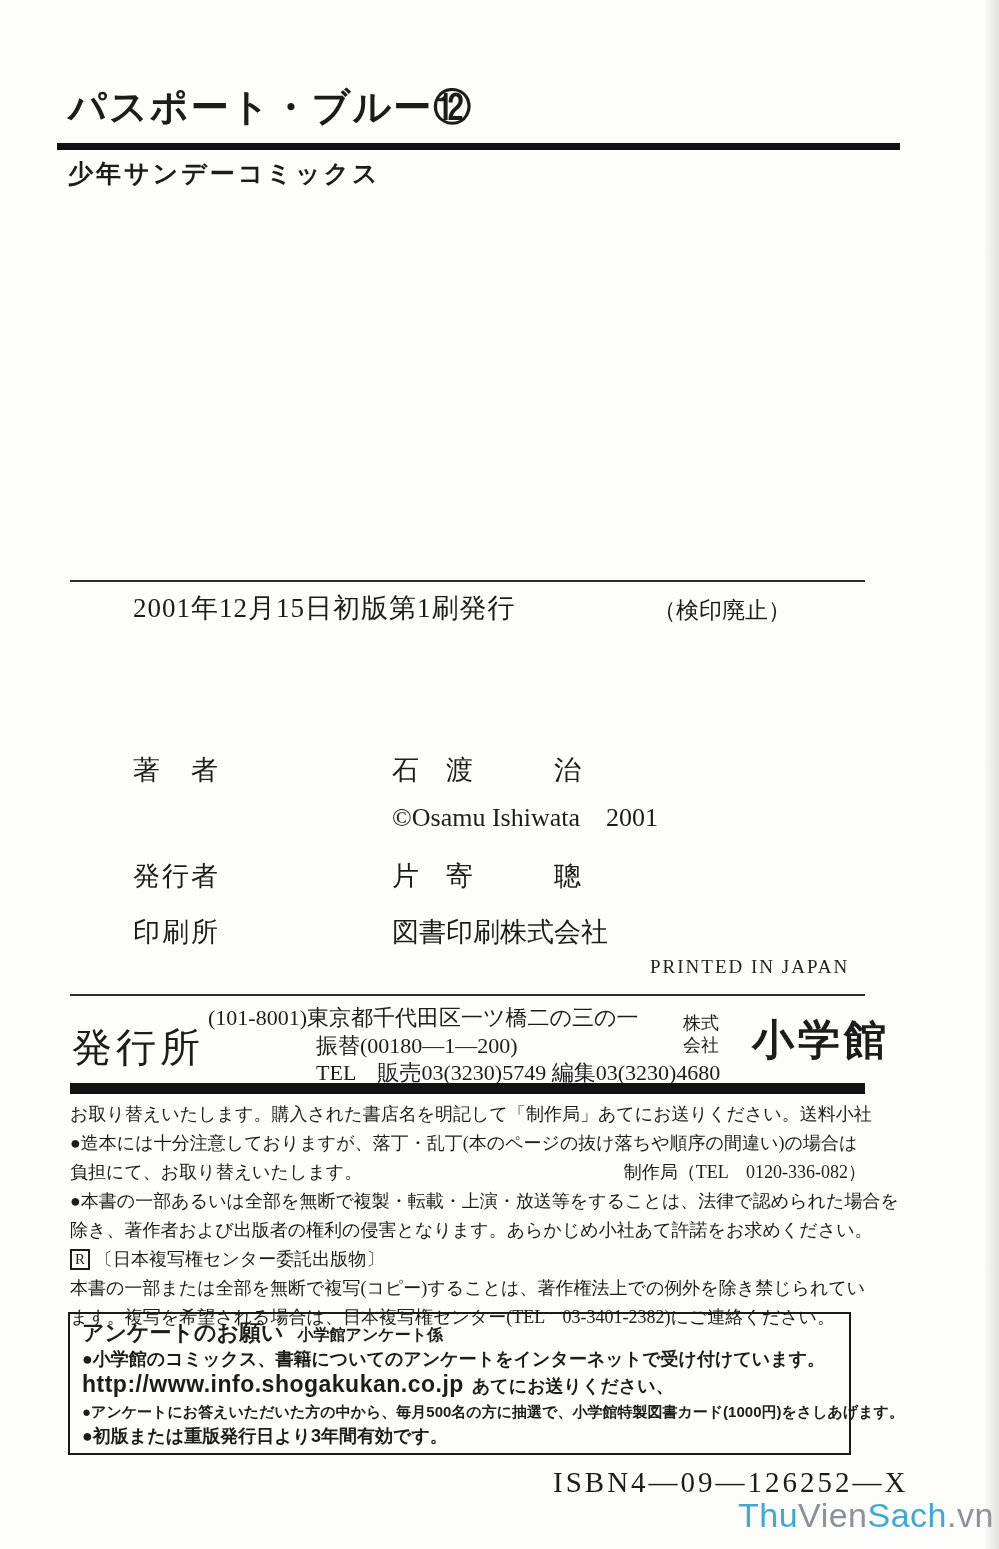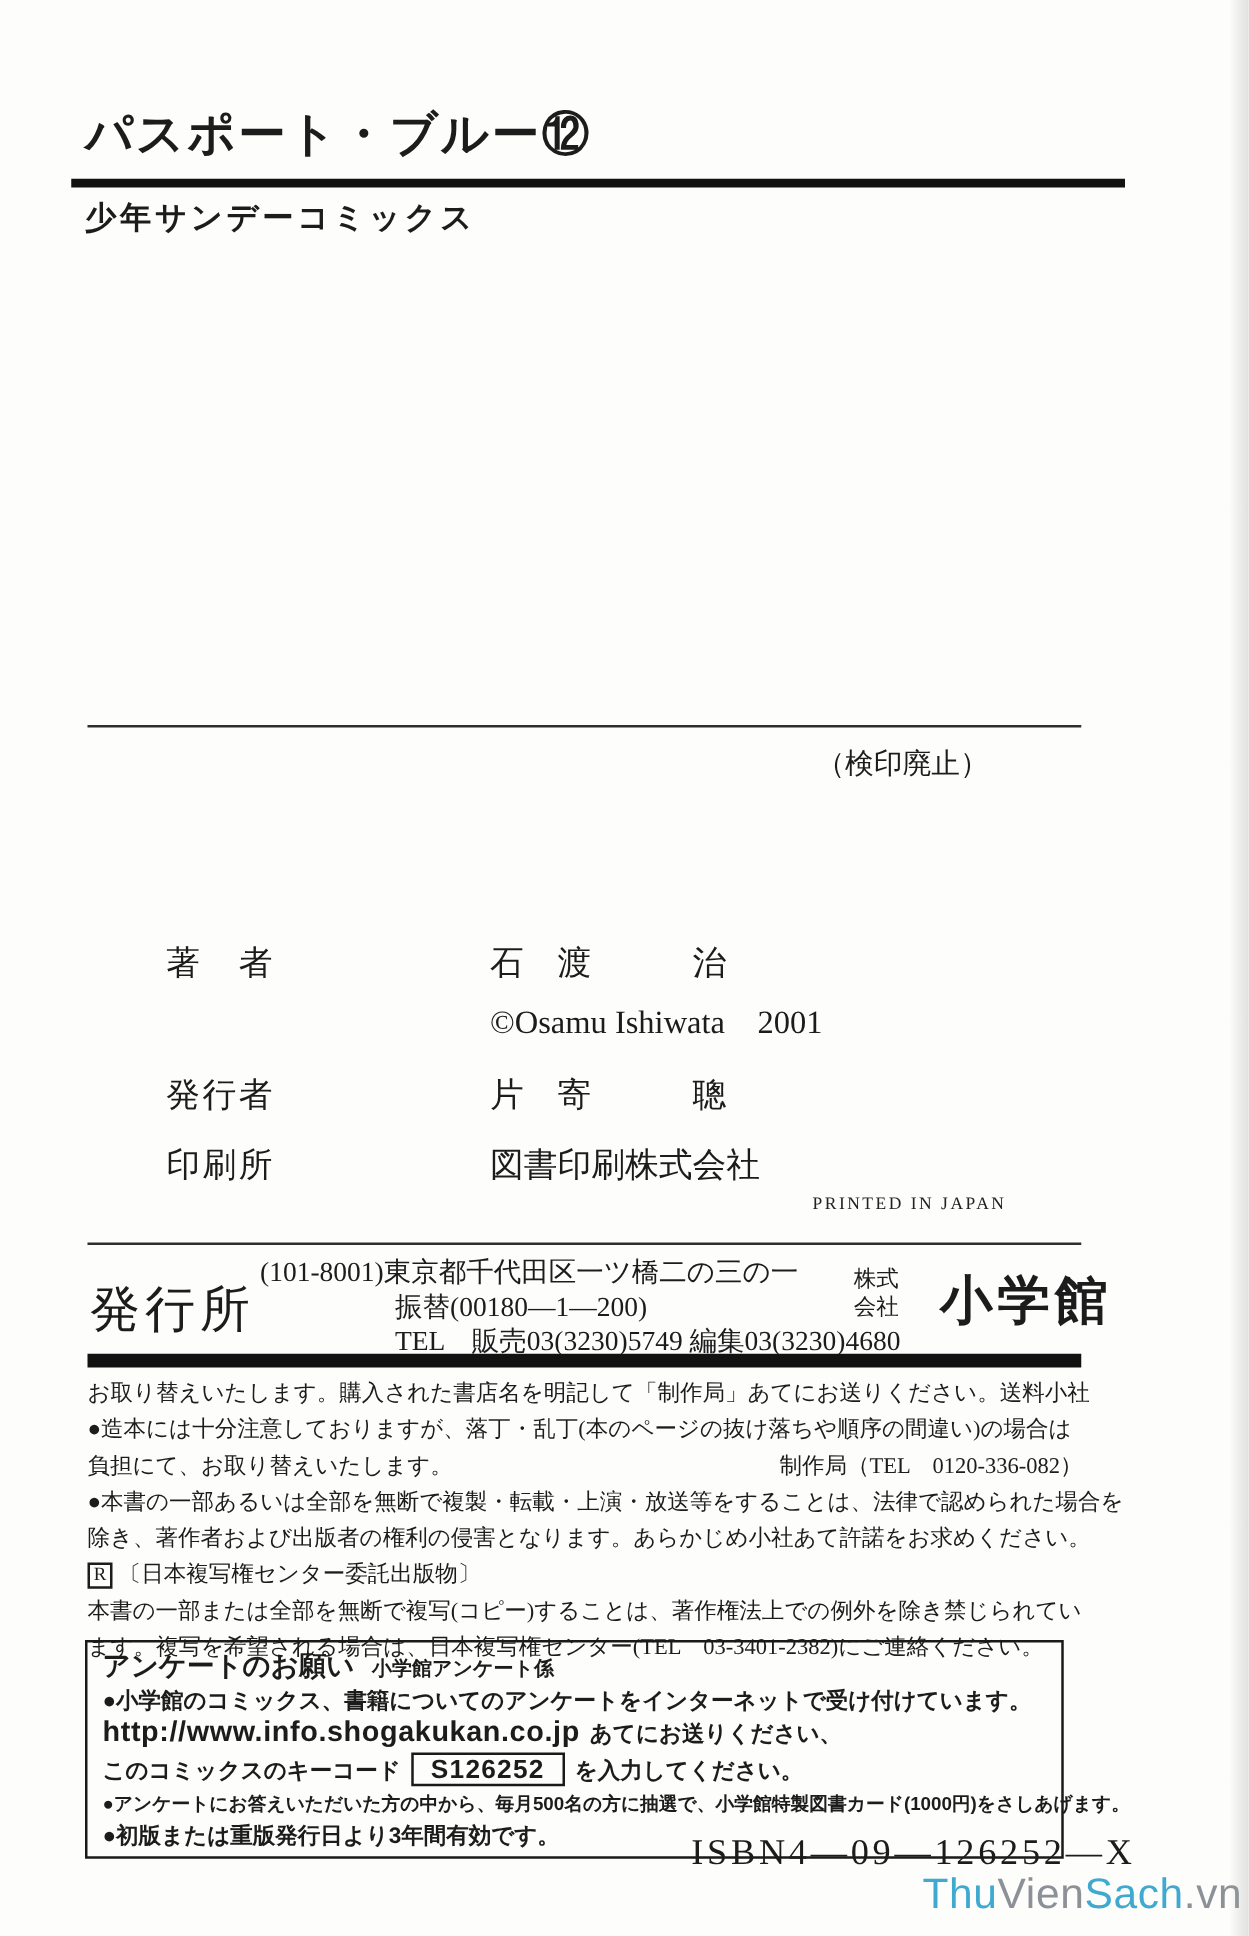--- a/index.html
+++ b/index.html
@@ -19,21 +19,21 @@
 
   .title{font-size:38px;font-weight:bold;letter-spacing:2px;}
   .series{font-size:25px;font-weight:bold;letter-spacing:3px;}
 
   .edition{font-size:27px;letter-spacing:1px;}
   .seal{font-size:23px;}
 
   .col-label{font-size:27px;letter-spacing:2px;}
   .col-value{font-size:27px;}
   .copyright{font-size:26px;}
-  .printed{font-size:14px;letter-spacing:2px;color:#222;}
+  .printed{font-size:19px;letter-spacing:2px;color:#222;}
 
   .office-label{font-size:40px;font-weight:normal;letter-spacing:4px;font-family:"Liberation Sans","DejaVu Sans",sans-serif;}
   .addr{font-size:22px;}
   .company-type{font-size:18px;line-height:22px;text-align:center;}
   .company-name{font-size:42px;font-weight:bold;letter-spacing:4px;font-family:"Liberation Sans","DejaVu Sans",sans-serif;}
 
   .notices{font-size:18px;line-height:29px;width:796px;}
   .notices .row{white-space:nowrap;}
   .split{display:flex;justify-content:space-between;}
   .rbox{
@@ -73,20 +73,21 @@
 </head>
 <body>
 
 <div class="page">
 
   <div class="abs title sans" style="left:68px;top:82px;">パスポート・ブルー⑫</div>
   <div class="abs rule-thick" style="left:57px;top:143px;width:843px;height:7px;"></div>
   <div class="abs series sans" style="left:68px;top:157px;">少年サンデーコミックス</div>
 
   <div class="abs rule-thin" style="left:70px;top:580px;width:795px;height:2px;"></div>
+  <div class="abs edition" style="left:133px;top:590px;">2001年12月15日初版第1刷発行</div>
   <div class="abs seal" style="left:653px;top:595px;">（検印廃止）</div>
 
   <div class="abs col-label" style="left:133px;top:752px;">著　者</div>
   <div class="abs col-value" style="left:392px;top:752px;">石　渡　　　治</div>
   <div class="abs copyright" style="left:392px;top:800px;">©Osamu Ishiwata　2001</div>
 
   <div class="abs col-label" style="left:133px;top:858px;">発行者</div>
   <div class="abs col-value" style="left:392px;top:858px;">片　寄　　　聰</div>
 
   <div class="abs col-label" style="left:133px;top:914px;">印刷所</div>
@@ -125,23 +126,20 @@
   </div>
 
   <div class="abs survey" style="left:68px;top:1312px;width:755px;">
     <div class="line">
       <span class="box-title">アンケートのお願い</span><span class="box-subtitle">小学館アンケート係</span>
     </div>
     <div class="line">●小学館のコミックス、書籍についてのアンケートをインターネットで受け付けています。</div>
     <div class="line">
       <span class="url">http://www.info.shogakukan.co.jp</span><span class="url-suffix">あてにお送りください、</span>
     </div>
-    <div class="line" style="margin:2px 0;">
-      <span>このコミックスのキーコード</span><span class="keycode">S126252</span><span>を入力してください。</span>
-    </div>
     <div class="line small">●アンケートにお答えいただいた方の中から、毎月500名の方に抽選で、小学館特製図書カード(1000円)をさしあげます。</div>
     <div class="line">●初版または重版発行日より3年間有効です。</div>
   </div>
 
   <div class="abs isbn" style="left:553px;top:1466px;">ISBN4—09—126252—X</div>
 
   <div class="abs watermark" style="left:738px;top:1496px;">
     <span class="wm-accent">Thu</span><span class="wm-gray">Vien</span><span class="wm-accent">Sach</span><span class="wm-gray">.vn</span>
   </div>
 

